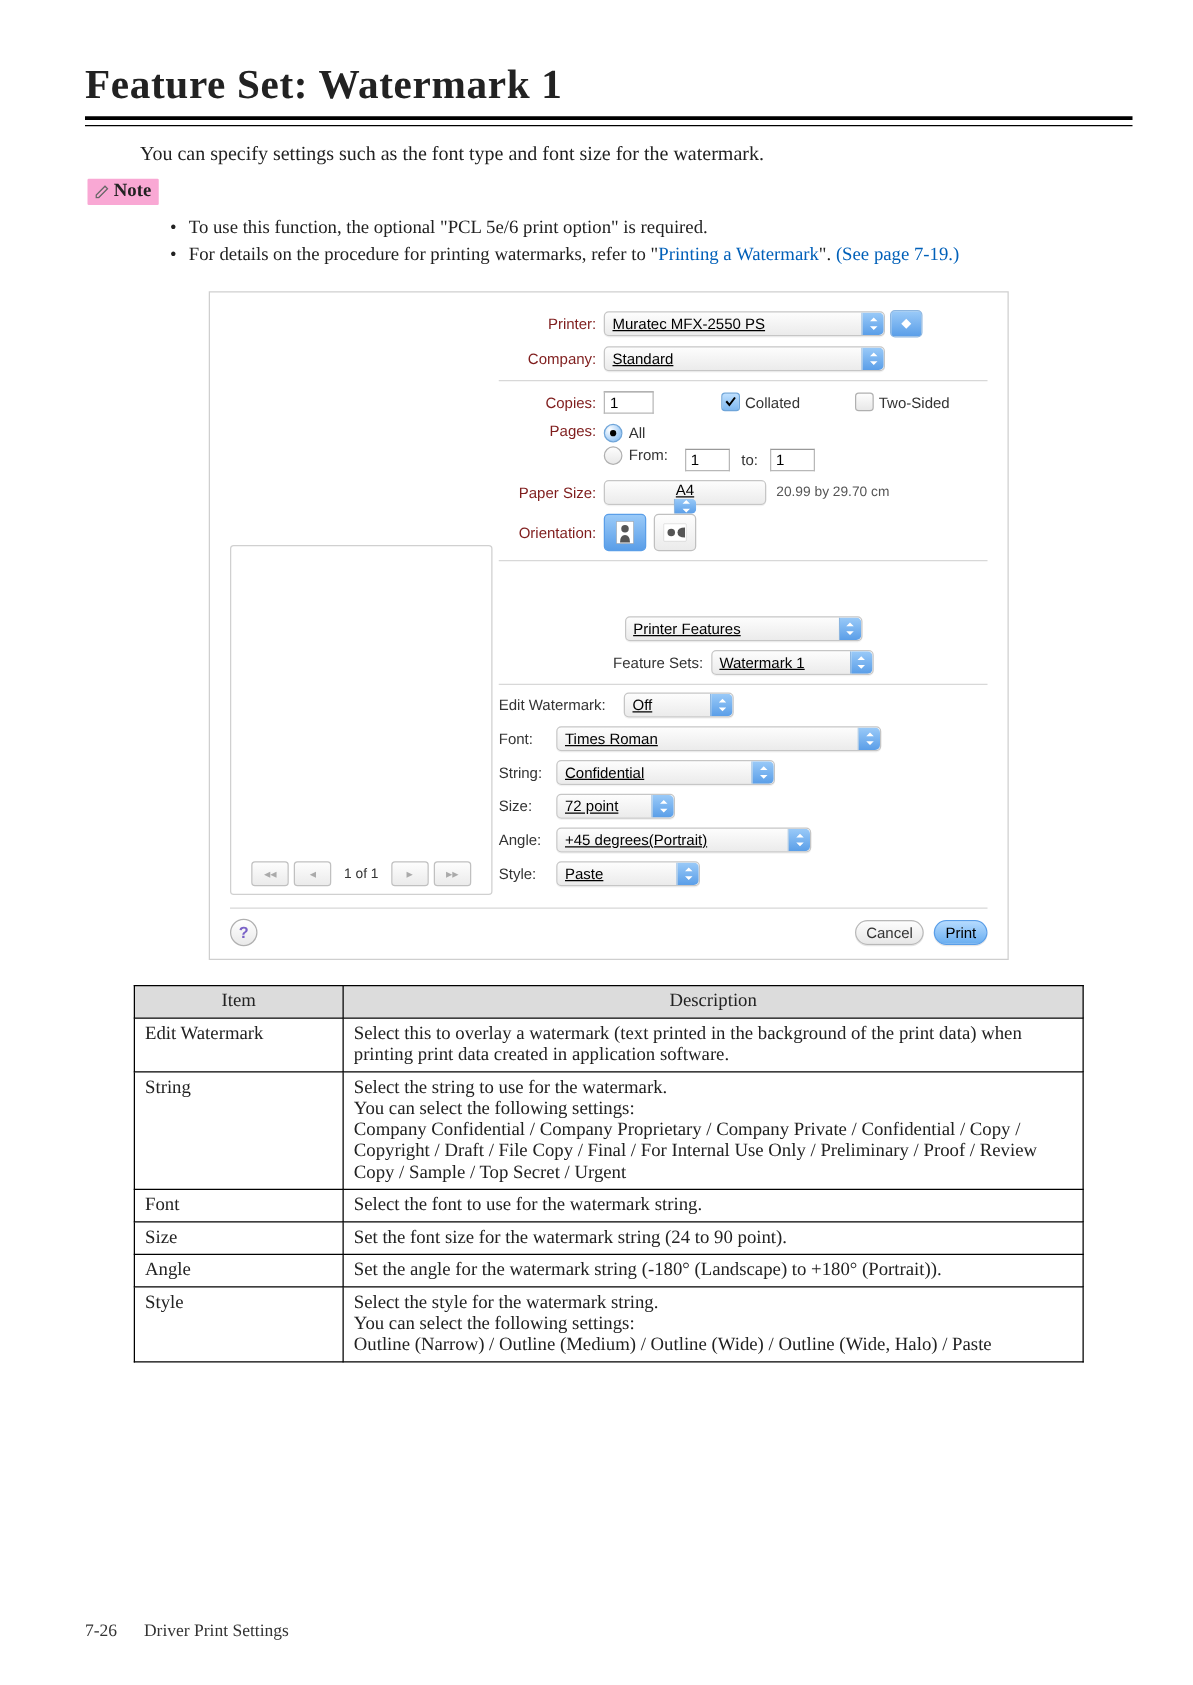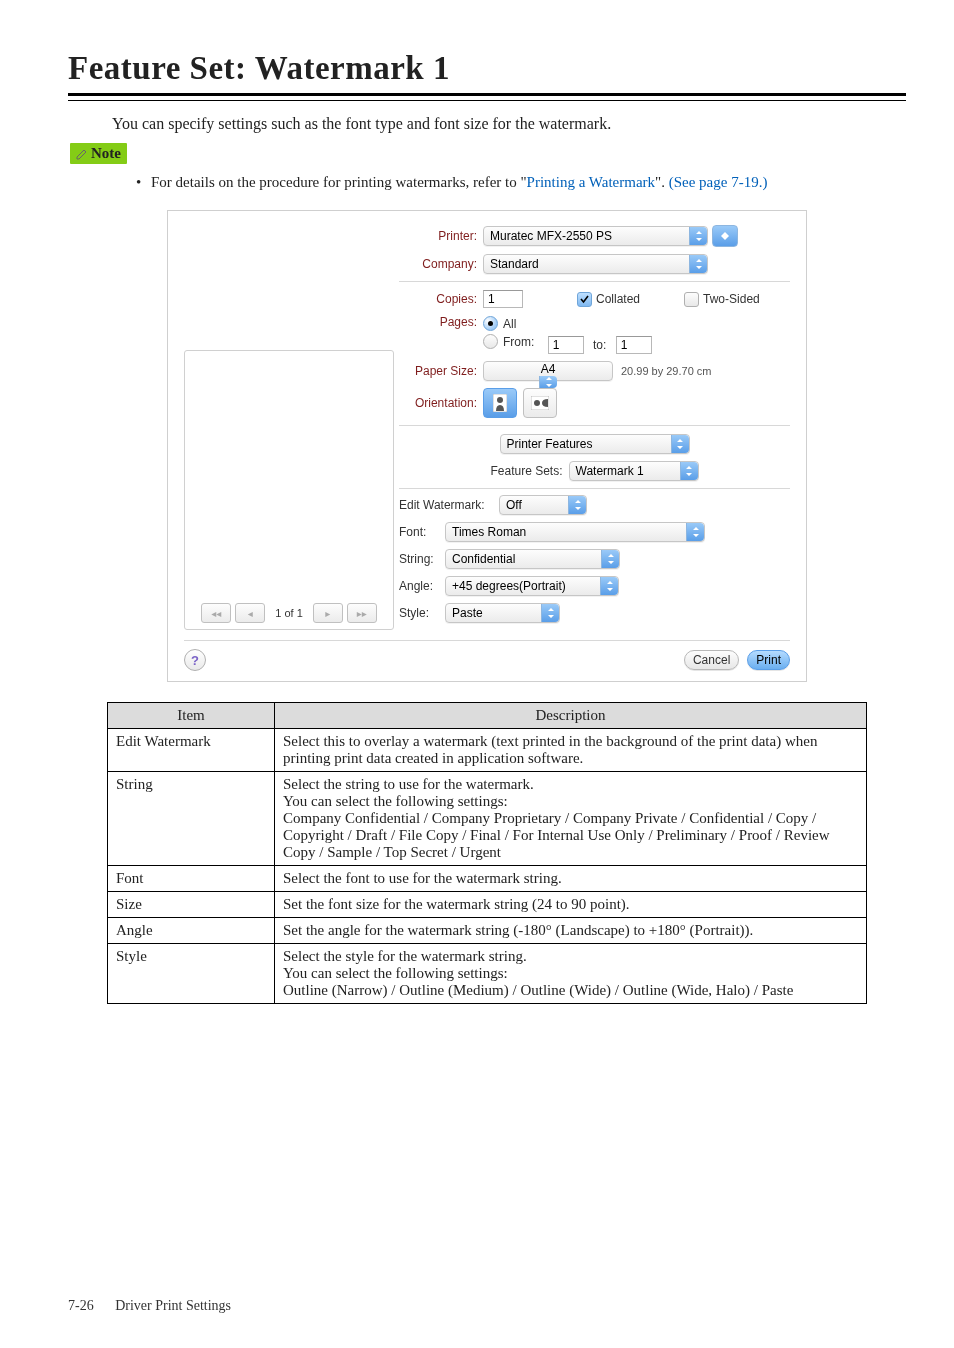--- a/index.html
+++ b/index.html
@@ -30,21 +30,21 @@
     border-bottom: 1px solid #000;
     height: 4px;
     margin: 0 0 14px 0;
   }
   .lead {
     margin: 0 0 10px 44px;
     font-size: 16px;
   }
   .note-badge {
     display: inline-block;
-    background: #84cc16;
+    background: #f9a8d4;
     padding: 2px 6px 2px 6px;
     font-weight: bold;
     font-size: 15px;
     vertical-align: middle;
     border-radius: 1px;
   }
   .note-badge svg {
     vertical-align: -2px;
     margin-right: 3px;
   }
@@ -111,20 +111,21 @@
     background: linear-gradient(#fdfdfd, #ebebeb);
     height: 20px;
     box-sizing: border-box;
     box-shadow: 0 1px 0 rgba(0,0,0,0.05);
   }
   .select .sel-text {
     padding: 0 6px;
     white-space: nowrap;
     flex: 1;
     color: #000;
+    text-decoration: underline;
   }
   .select .sel-arrows {
     width: 17px;
     background: linear-gradient(#9acaf8, #5a9ee8);
     border-left: 1px solid #8db6e0;
     border-radius: 0 4px 4px 0;
     display: flex;
     flex-direction: column;
     align-items: center;
     justify-content: center;
@@ -285,20 +286,21 @@
 
   <div class="note-wrap">
     <span class="note-badge">
       <svg width="12" height="12" viewBox="0 0 12 12">
           <path d="M1 11 L3 11 L10 4 L8 2 L1 9 Z" fill="none" stroke="#666" stroke-width="1"></path>
         </svg><span>Note</span>
     </span>
   </div>
 
   <ul class="bullets">
+    <li><span>To use this function, the optional "PCL 5e/6 print option" is required.</span></li>
     <li><span>For details on the procedure for printing watermarks, refer to "</span><a class="fakelink">Printing a Watermark</a><span>". </span><a class="fakelink">(See page 7-19.)</a></li>
   </ul>
 
   <div class="dialog-wrap">
     <div class="dialog">
 
       <div style="display:flex;">
         <div class="dlg-left" style="display:flex;flex-direction:column;">
           <div style="flex:1"></div>
           <div class="preview-panel" style="height:280px;">
@@ -410,21 +412,21 @@
                   <circle cx="6" cy="7" r="3" fill="#555"></circle>
                   <path d="M17 3 Q11 3 11 7 Q11 11 17 11 Z" fill="#555"></path>
                 </svg>
               </span>
           </div>
 
           <div class="dlg-divider"></div>
 
           <div class="inner-box">
             <div class="dlg-row" style="justify-content:center;">
-              <div class="select" style="width:190px;">
+              <div class="select" style="width:190px;margin-top:36px;">
                 <span class="sel-text">Printer Features</span>
                 <span class="sel-arrows">
                     <svg width="8" height="12">
                       <path d="M4 1 L7 4 L1 4 Z M4 11 L1 8 L7 8 Z" fill="#fff"></path>
                     </svg>
                   </span>
               </div>
             </div>
             <div class="dlg-row" style="justify-content:center;">
               <span style="margin-right:6px;">Feature Sets:</span>
@@ -468,24 +470,35 @@
               <div class="select" style="width:175px;">
                 <span class="sel-text">Confidential</span>
                 <span class="sel-arrows">
                     <svg width="8" height="12">
                       <path d="M4 1 L7 4 L1 4 Z M4 11 L1 8 L7 8 Z" fill="#fff"></path>
                     </svg>
                   </span>
               </div>
             </div>
 
+            <div class="dlg-row">
+              <span style="width:46px;display:inline-block;">Size:</span>
+              <div class="select" style="width:95px;">
+                <span class="sel-text">72 point</span>
+                <span class="sel-arrows">
+                    <svg width="8" height="12">
+                      <path d="M4 1 L7 4 L1 4 Z M4 11 L1 8 L7 8 Z" fill="#fff"></path>
+                    </svg>
+                  </span>
+              </div>
+            </div>
 
             <div class="dlg-row">
               <span style="width:46px;display:inline-block;">Angle:</span>
-              <div class="select" style="width:174px;">
+              <div class="select" style="width:204px;">
                 <span class="sel-text">+45 degrees(Portrait)</span>
                 <span class="sel-arrows">
                     <svg width="8" height="12">
                       <path d="M4 1 L7 4 L1 4 Z M4 11 L1 8 L7 8 Z" fill="#fff"></path>
                     </svg>
                   </span>
               </div>
             </div>
 
             <div class="dlg-row">

